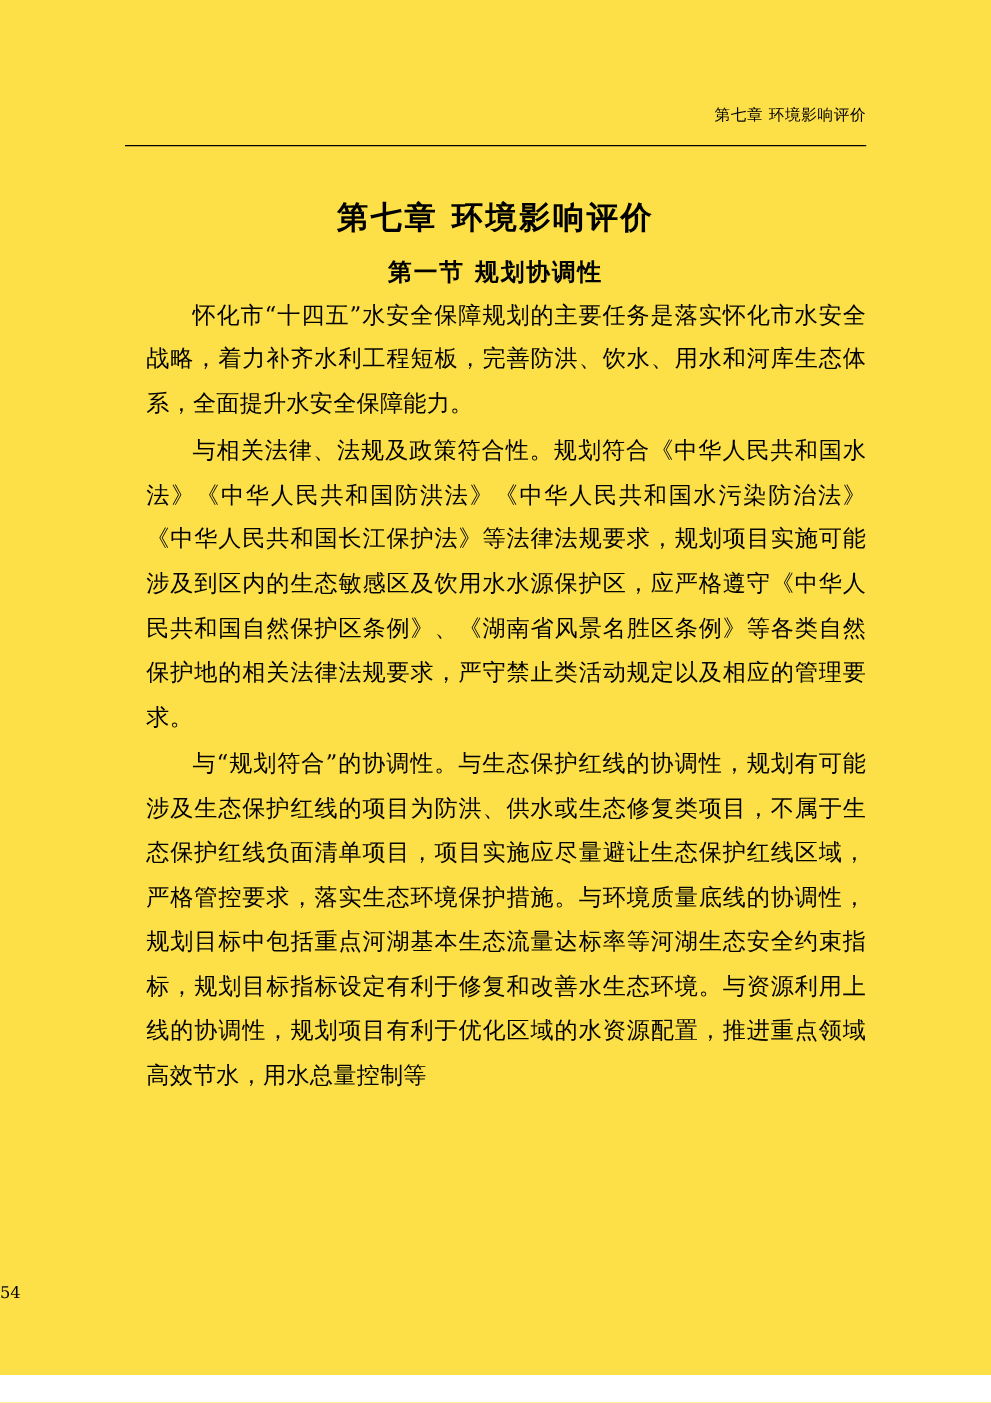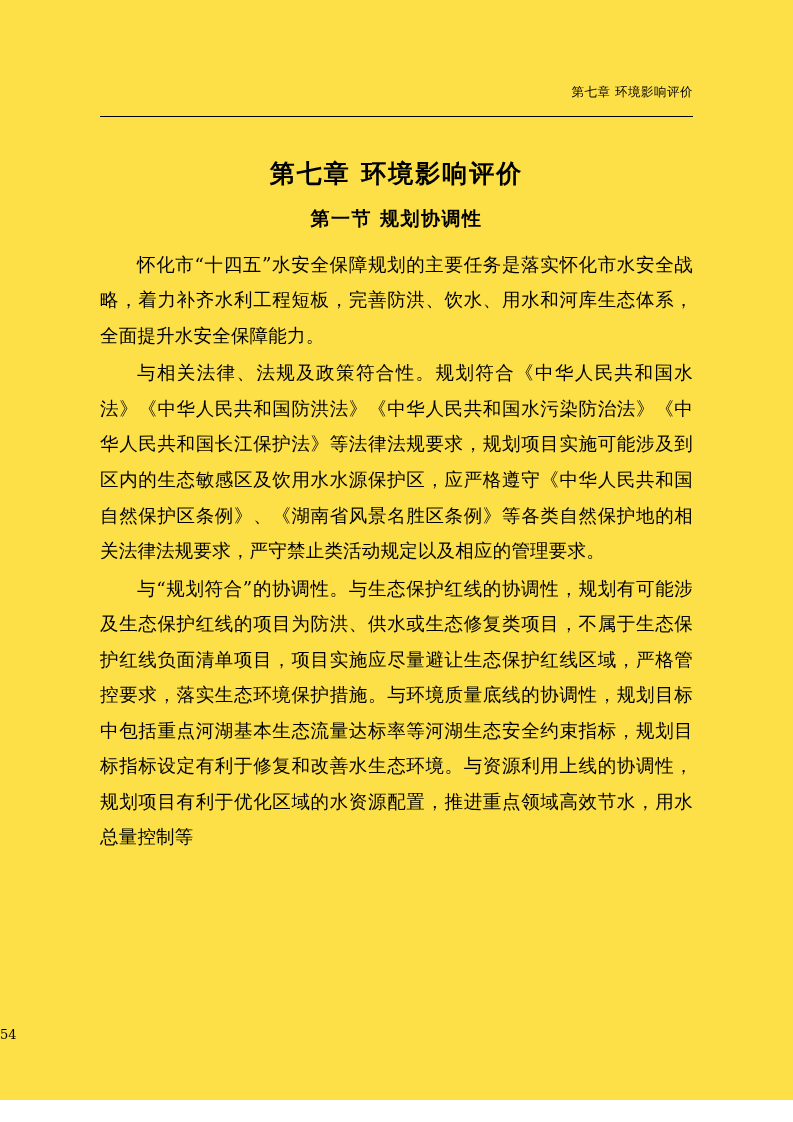--- a/index.html
+++ b/index.html
@@ -48,26 +48,26 @@
     letter-spacing: 2px;
     line-height: 1.5;
     margin: 0 0 8px 0;
   }
   .section-title {
     text-align: center;
     font-size: 19px;
     font-weight: bold;
     letter-spacing: 1.5px;
     line-height: 1.6;
-    margin: 10px 0 14px 0;
+    margin: 10px 0 2px 0;
   }
   p.body {
     font-size: 18.5px;
     line-height: 1.92;
-    margin: 0 0 2px 0;
+    margin: 0 0 2px 17px;
     text-align: justify;
     text-justify: inter-ideograph;
     text-indent: 2em;
     letter-spacing: 0.2px;
   }
   p.body b {
     font-weight: normal;
   }
   .pagenum {
     position: absolute;

